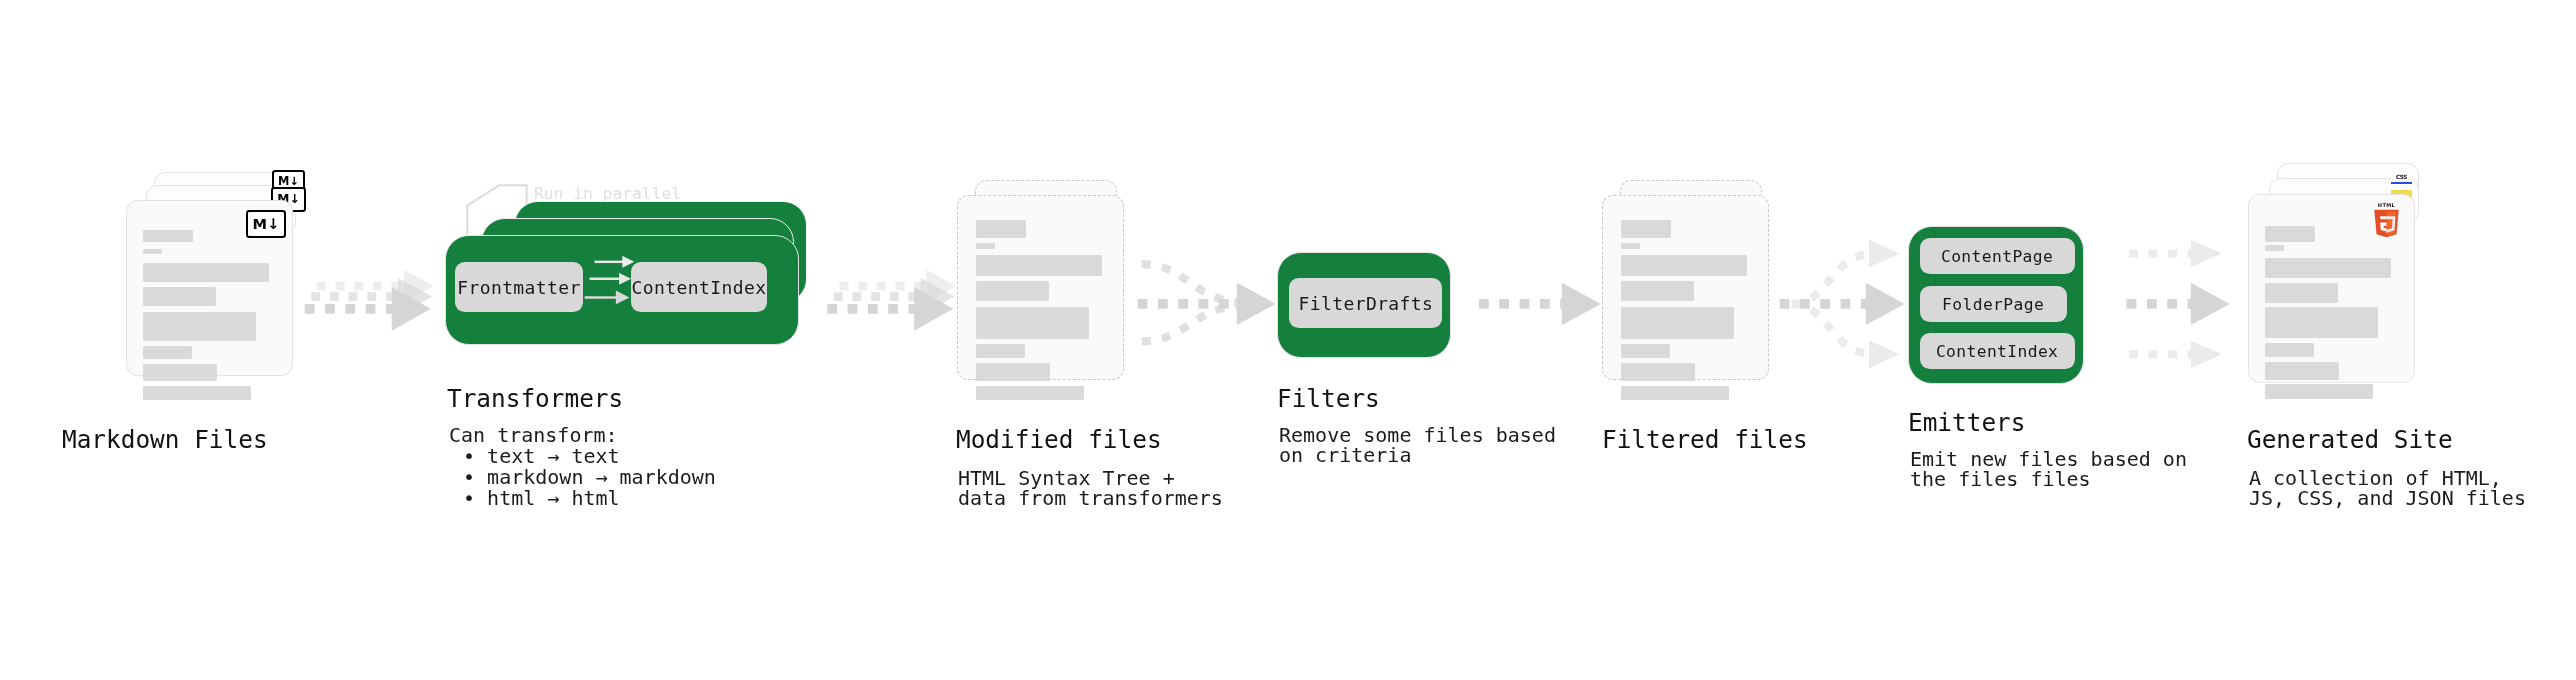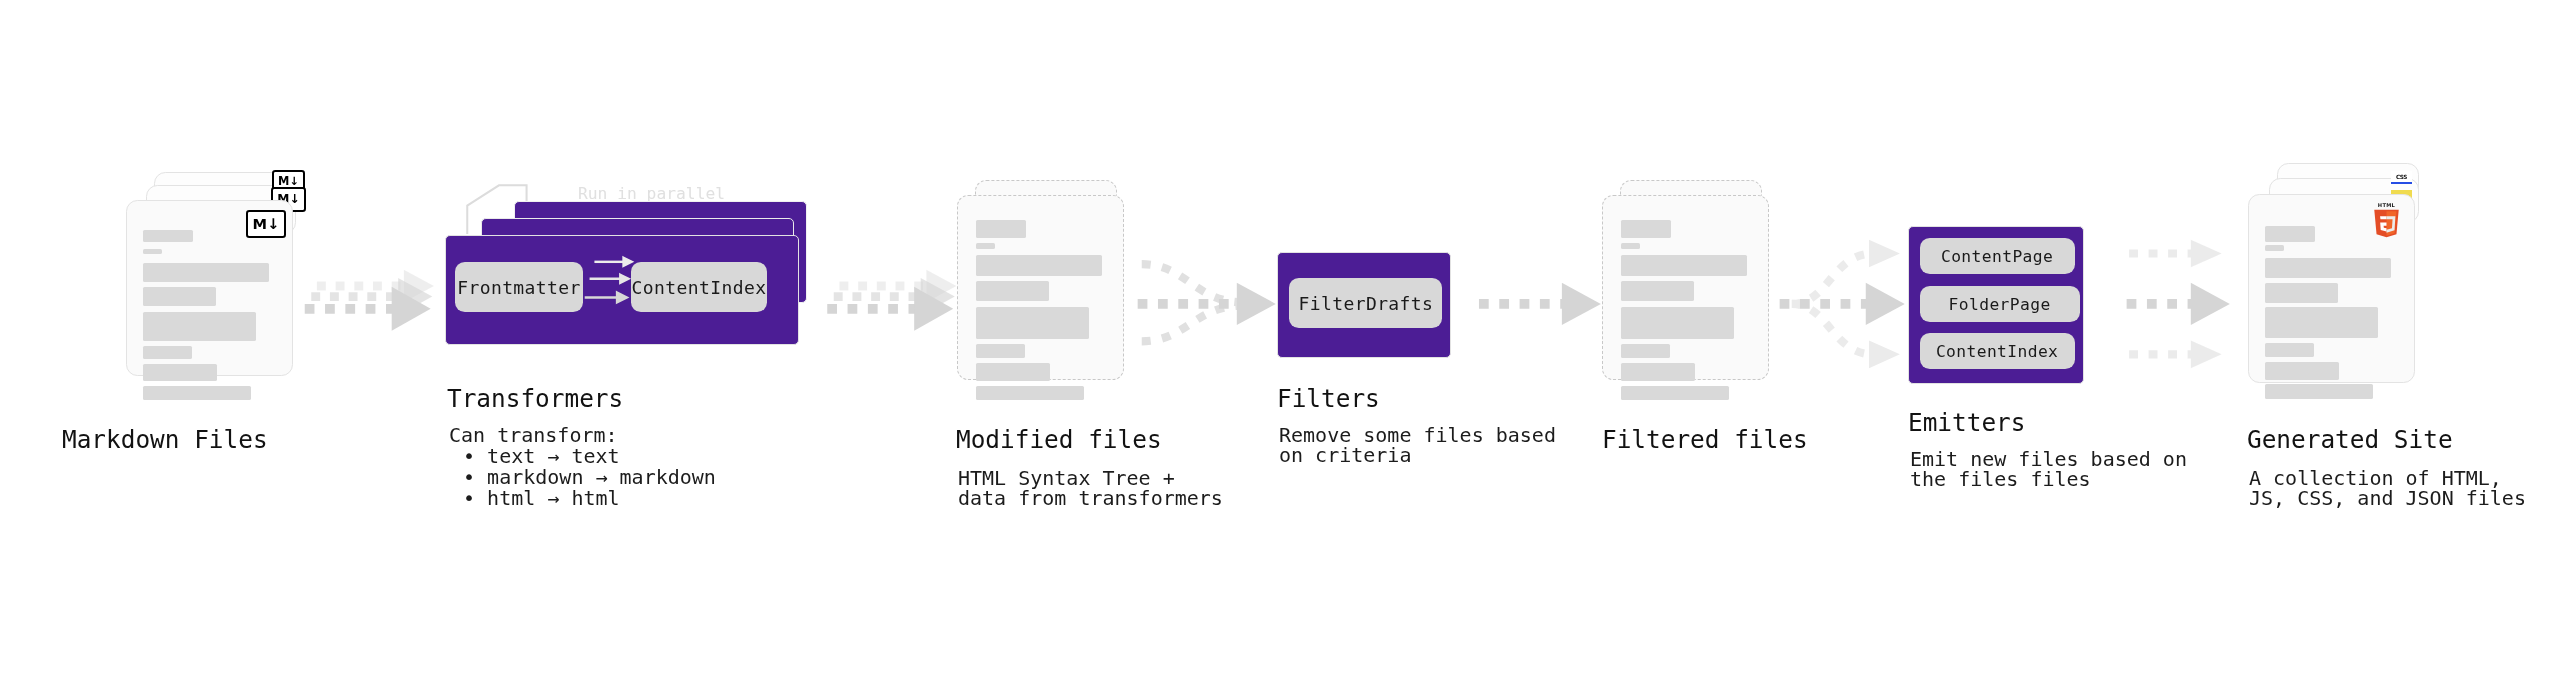--- a/index.html
+++ b/index.html
@@ -31,36 +31,36 @@
     font-weight:bold;color:#000;line-height:1;font-family:"DejaVu Sans","Liberation Sans",sans-serif;
   }
   .css-badge{position:absolute;background:#fff;display:flex;flex-direction:column;align-items:center;justify-content:flex-end;}
   .css-badge .lbl{font-size:5.7px;font-weight:bold;color:#111;letter-spacing:-0.4px;line-height:1;font-family:"DejaVu Sans","Liberation Sans",sans-serif;}
   .css-badge .ul{width:100%;height:2.4px;background:#264de4;margin-top:0.8px;}
   .js-badge{position:absolute;background:#f0db4f;}
   .html5{position:absolute;}
 
   
   .groupbox{
-    position:absolute;border:1.6px solid #e2e2e2;border-radius:5px;background:#4c1d95;
+    position:absolute;border:1.6px solid #e2e2e2;border-radius:24px;background:#15803d;
     box-sizing:border-box;
     padding-left:7px;
   }
   .chip{
     position:absolute;background:#d8d8d8;border-radius:9.8px;
     display:flex;align-items:center;justify-content:center;
     font-size:18px;color:#1a1a1a;letter-spacing:0.4px;white-space:nowrap;
   }
   .chip.ghost1{background:#e4e4e4;}
   .chip.ghost2{background:#efefef;}
 
   
   .title{position:absolute;font-size:24.4px;letter-spacing:0px;color:#121212;white-space:nowrap;}
   .subtitle{position:absolute;font-size:20px;line-height:20.3px;color:#1c1c1c;white-space:pre;}
-  .paralabel{position:absolute;font-size:16.3px;color:#e0e0e0;white-space:nowrap;margin-left:44px;}
+  .paralabel{position:absolute;font-size:16.3px;color:#e0e0e0;white-space:nowrap;}
 
   
   svg.arrows{position:absolute;left:0;top:0;width:2576px;height:681px;overflow:visible;pointer-events:none;}
 </style>
 </head>
 <body>
 
 <div class="stage">
 
   <svg class="arrows" viewBox="0 0 3170 838">
@@ -240,21 +240,21 @@
         <div class="bar" style="left:18px;top:167px;width:74px;height:18px;"></div>
         <div class="bar" style="left:18px;top:190px;width:108px;height:14.6px;"></div>
       </div>
     </div>
   </div>
   <div class="title" style="left:1602px;top:425px;">Filtered files</div>
 
   <div class="node" style="left:1908px;top:226px;">
     <div class="groupbox" style="left:0px;top:0px;width:176px;height:158px;">
       <div class="chip" style="left:10.6px;top:11.4px;width:155px;height:36px;font-size:16.3px;">ContentPage</div>
-      <div class="chip" style="left:10.6px;top:59px;width:160px;height:36px;font-size:16.3px;">FolderPage</div>
+      <div class="chip" style="left:10.6px;top:59px;width:147px;height:36px;font-size:16.3px;">FolderPage</div>
       <div class="chip" style="left:10.6px;top:106px;width:155px;height:36px;font-size:16.3px;">ContentIndex</div>
     </div>
   </div>
   <div class="title" style="left:1908px;top:408px;">Emitters</div>
   <div class="subtitle" style="left:1910px;top:449px;">Emit new files based on
 the files files</div>
 
   <div class="node doc-stack" style="left:2248px;top:163px;">
     <div class="doc back1" style="left:29px;top:0px;width:142px;height:45px;"></div>
     <div class="doc back2" style="left:21px;top:14.6px;width:150px;height:45px;"></div>

